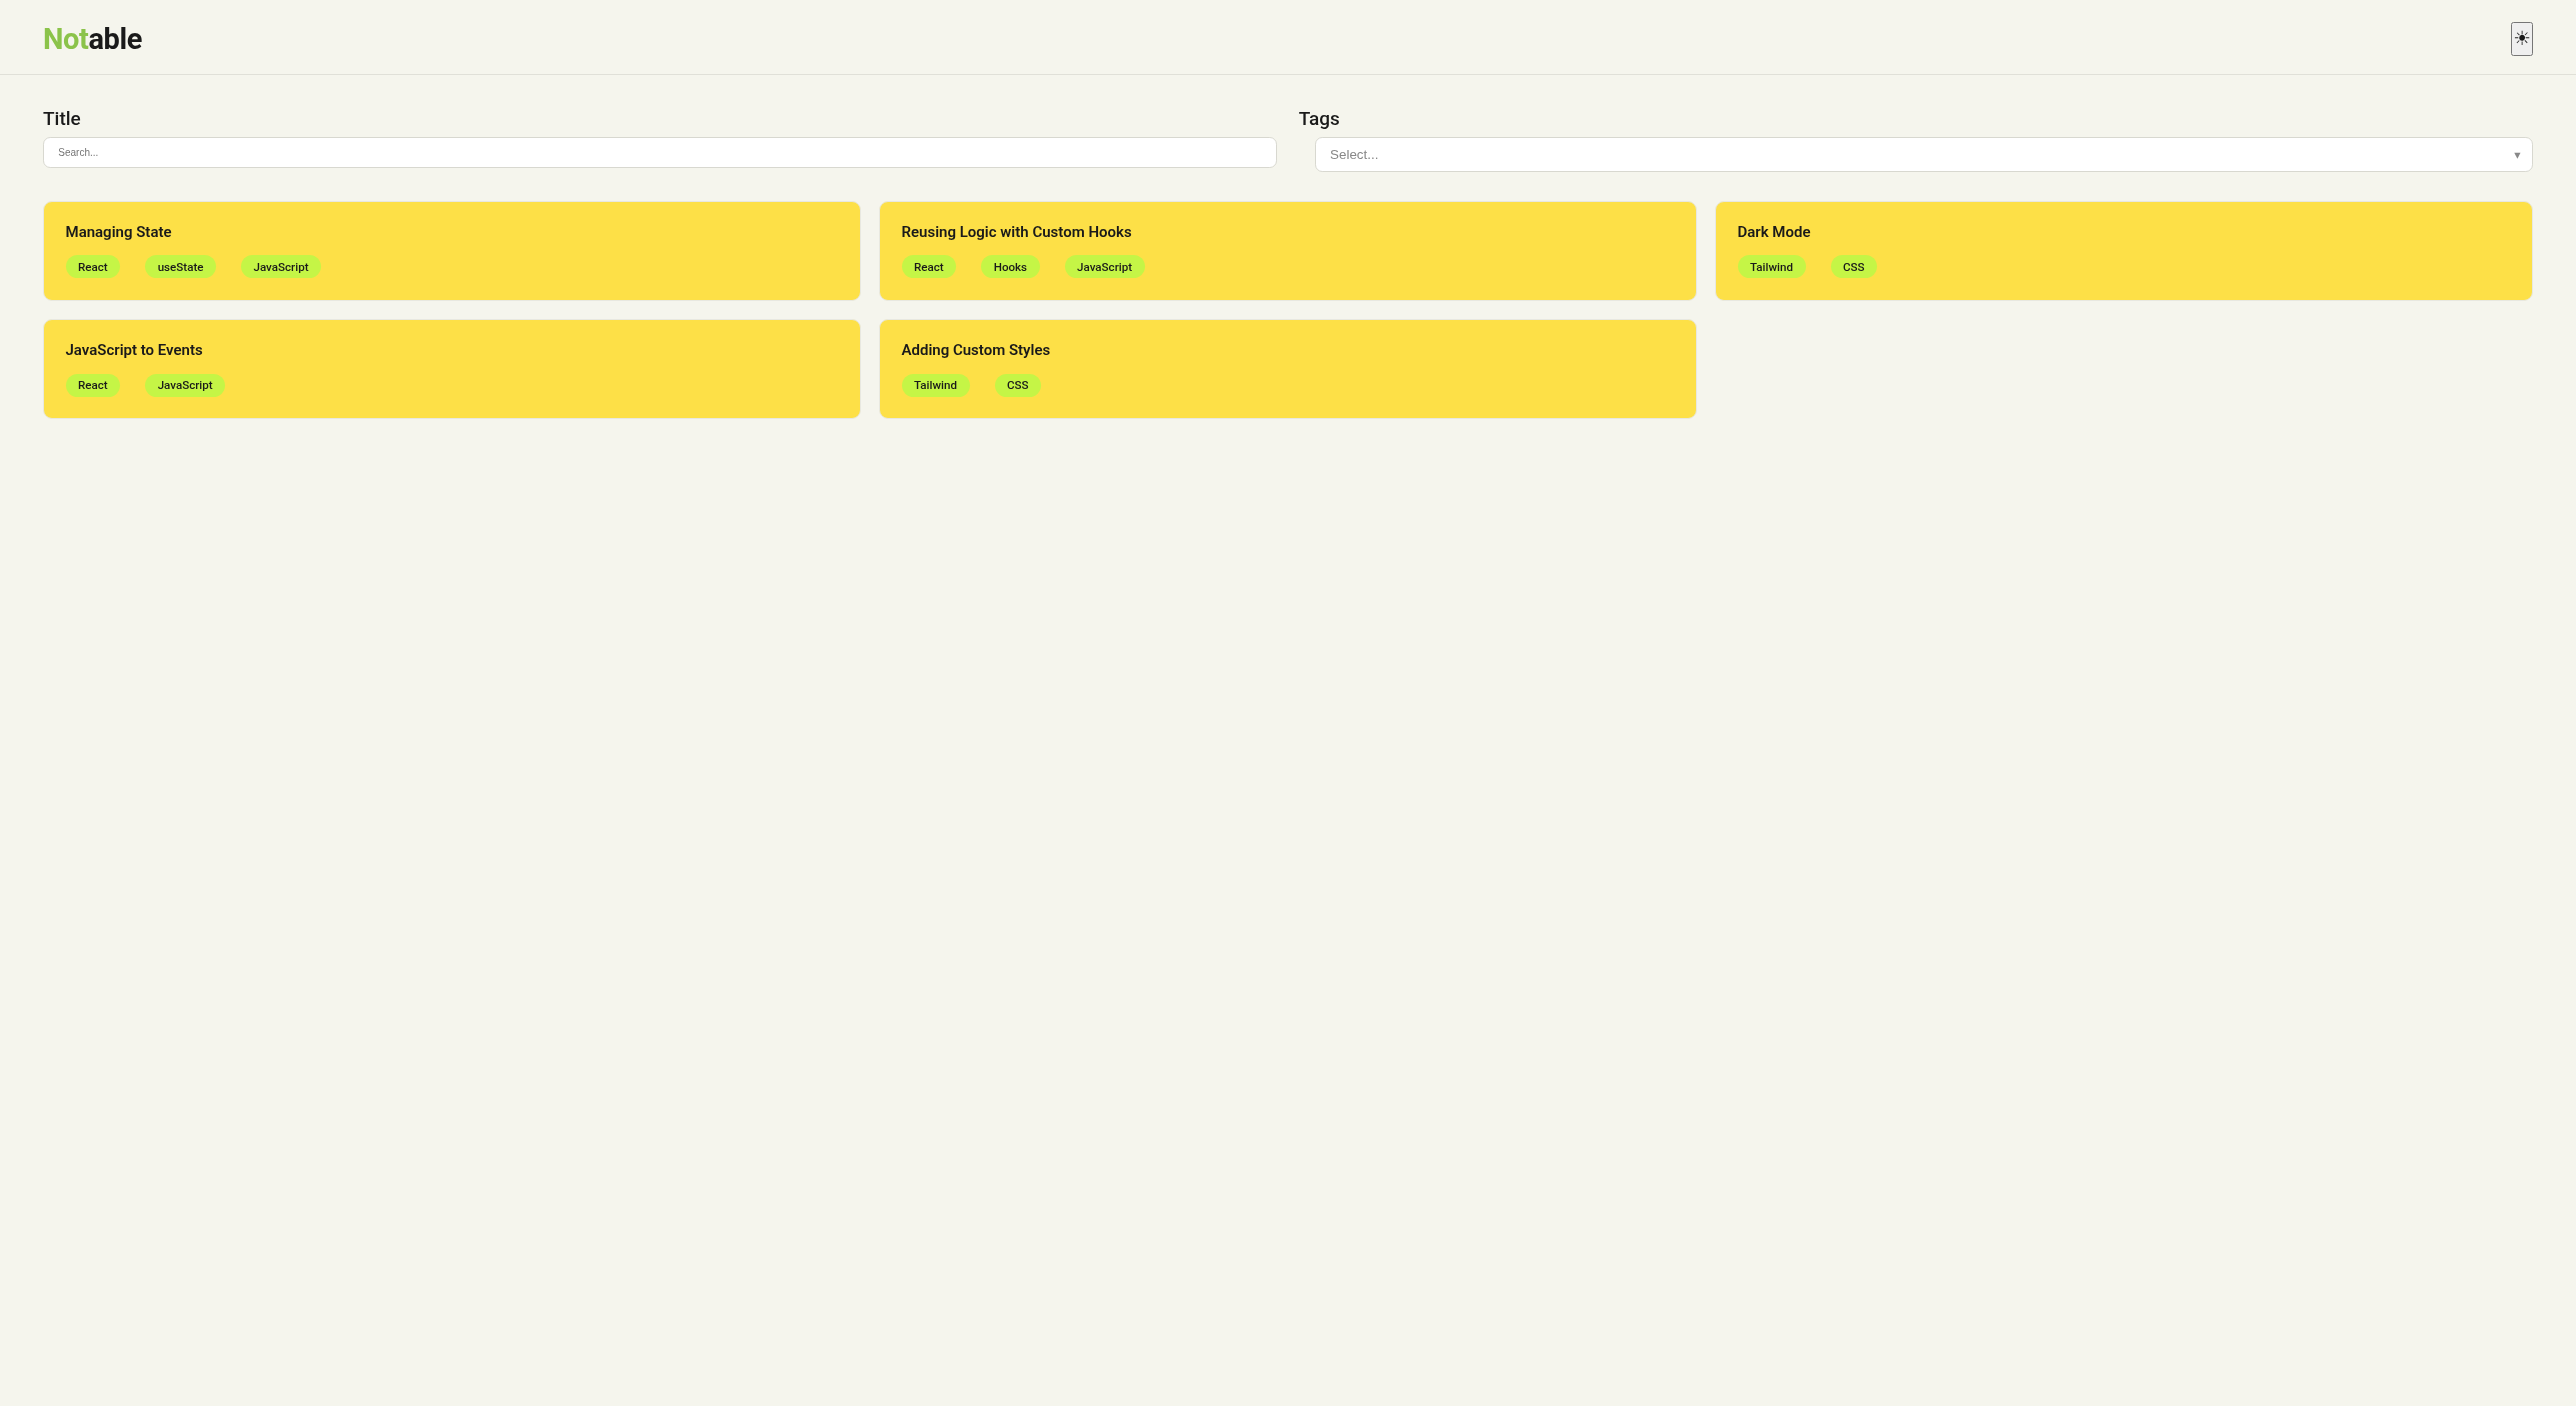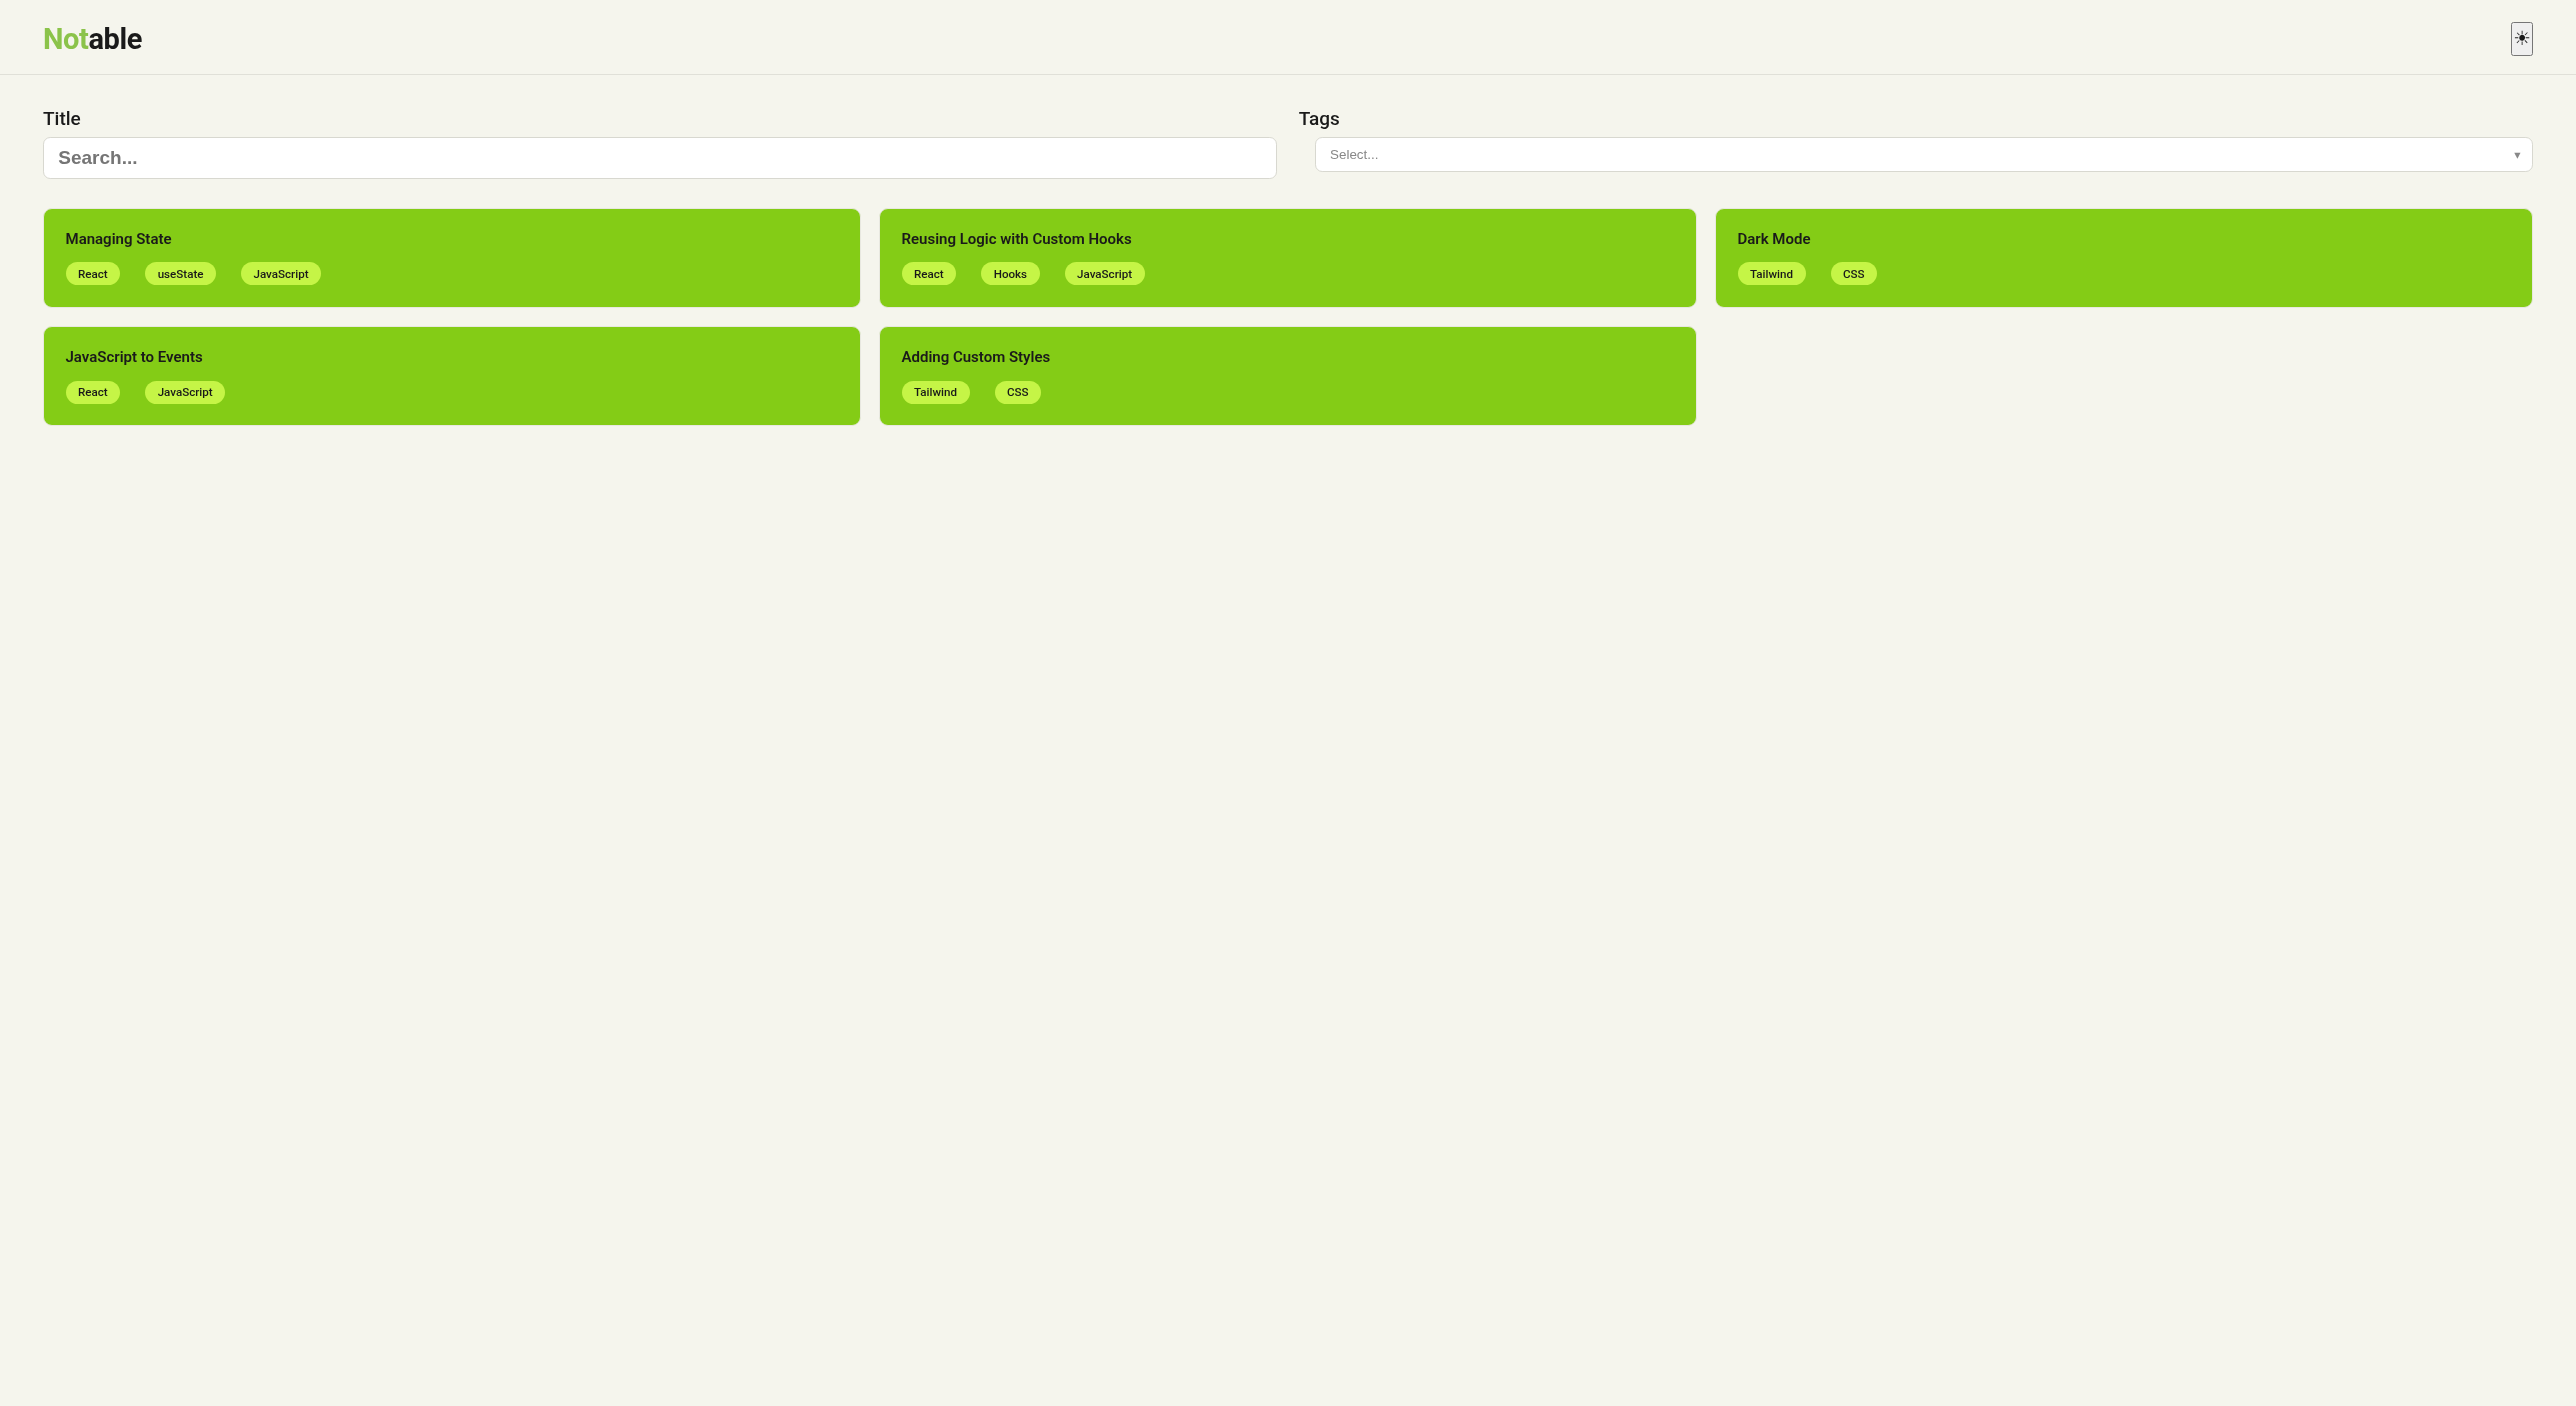--- a/index.html
+++ b/index.html
@@ -104,25 +104,24 @@
       font-weight: 500;
       color: #1a1a1a;
       margin-bottom: 7.2px;
     }
 
     .filter-input {
       width: 100%;
       padding: 9px 14.3px;
       border: 0.9px solid #d8d8d0;
       border-radius: 7.2px;
-      font-size: 19px;
+      font-size: 10px;
       background: #fff;
       color: #1d4ed8;
       outline: none;
-      font-weight: bold;
     }
 
     .tags-select-wrapper {
       position: relative;
       padding-left: 16px;
     }
 
     .tags-select {
       width: 100%;
       padding: 9px 36px 9px 14.3px;
@@ -146,21 +145,21 @@
       font-size: 12.5px;
     }
 
     .notes-grid {
       display: grid;
       grid-template-columns: repeat(3, 1fr);
       gap: 18px;
     }
 
     .note-card {
-      background: #84cc16;
+      background: #fde047;
       border-radius: 9px;
       padding: 21.5px;
       cursor: pointer;
       transition: box-shadow 0.2s;
       border: 0.9px solid #e8e8e0;
     }
 
     .note-title {
       font-size: 15px;
       font-weight: 600;

